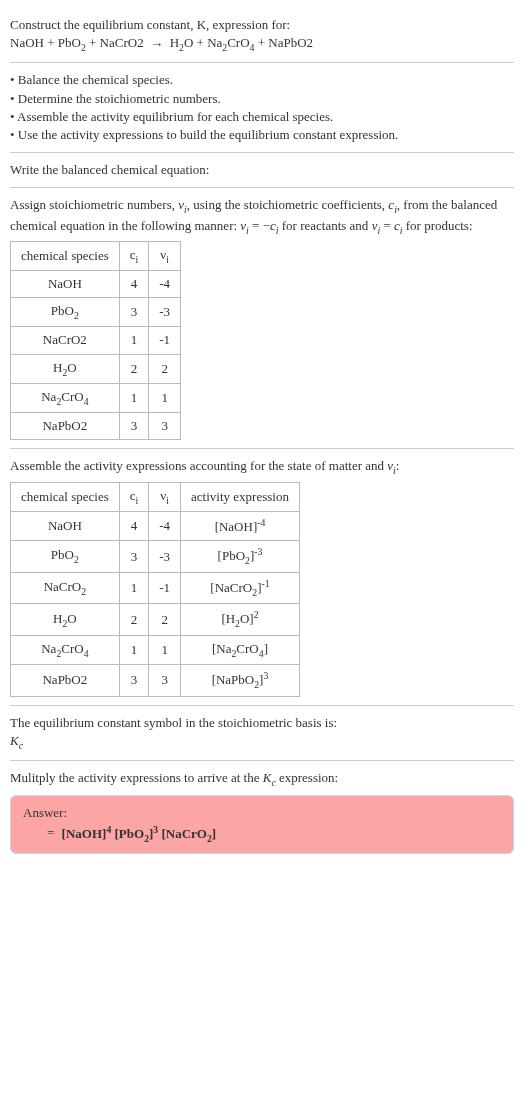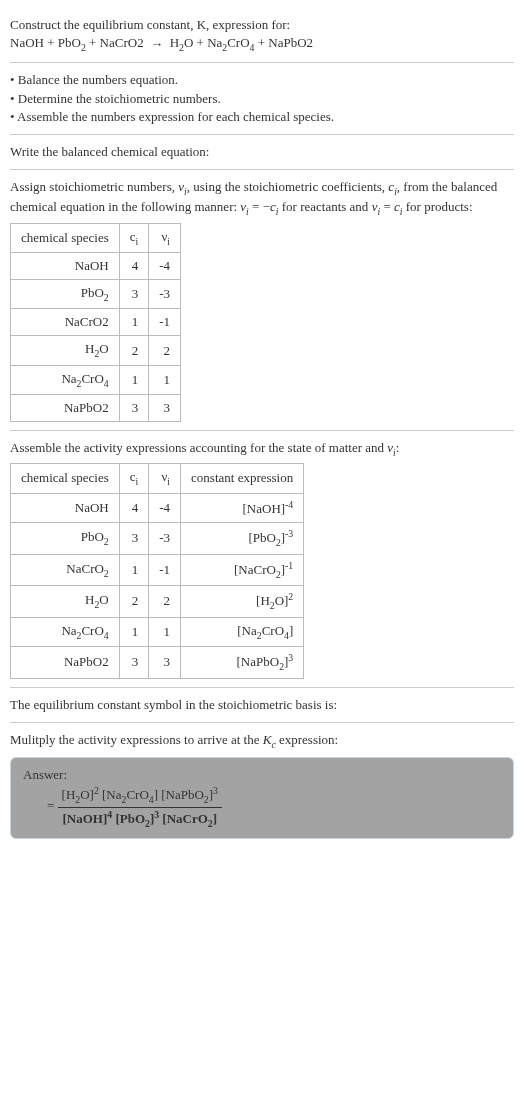--- a/index.html
+++ b/index.html
@@ -19,26 +19,26 @@
   .nb { border: none; }
   sub { font-size: 0.75em; vertical-align: sub; }
   sup { font-size: 0.75em; vertical-align: super; }
   table.tbl {
     border-collapse: collapse;
     margin-top: 4px;
   }
   table.tbl th, table.tbl td {
     border: 1px solid #bbb;
     padding: 4px 10px;
-    text-align: right;
+    text-align: center;
     font-weight: normal;
   }
   table.tbl th { background: #fff; }
   .answer-box {
-    background: #a3a3a3;
+    background: #fca5a5;
     border: 1px solid #c8d6e0;
     border-radius: 6px;
     padding: 8px 12px;
     margin-top: 6px;
   }
   .frac {
     display: inline-block;
     vertical-align: middle;
     text-align: center;
   }
@@ -48,23 +48,24 @@
 </style>
 </head>
 <body>
 
 <div class="section">
   <div>Construct the equilibrium constant, K, expression for:</div>
   <div>NaOH + PbO<sub>2</sub> + NaCrO2 &nbsp;→&nbsp; H<sub>2</sub>O + Na<sub>2</sub>CrO<sub>4</sub> + NaPbO2</div>
 </div>
 
 <div class="section">
-  <div>• Balance the numbers equation.</div>
+  <div>• Balance the chemical species.</div>
   <div>• Determine the stoichiometric numbers.</div>
-  <div>• Assemble the numbers expression for each chemical species.</div>
+  <div>• Assemble the activity equilibrium for each chemical species.</div>
+  <div>• Use the activity expressions to build the equilibrium constant expression.</div>
 </div>
 
 <div class="section">
   <div>Write the balanced chemical equation:</div>
 </div>
 
 <div class="section">
   <div>Assign stoichiometric numbers, <span class="italic">ν<sub>i</sub></span>, using the stoichiometric coefficients, <span class="italic">c<sub>i</sub></span>, from the balanced chemical equation in the following manner: <span class="italic">ν<sub>i</sub></span> = −<span class="italic">c<sub>i</sub></span> for reactants and <span class="italic">ν<sub>i</sub></span> = <span class="italic">c<sub>i</sub></span> for products:</div>
   <table class="tbl">
     <tbody>
@@ -108,21 +109,21 @@
 </div>
 
 <div class="section">
   <div>Assemble the activity expressions accounting for the state of matter and <span class="italic">ν<sub>i</sub></span>:</div>
   <table class="tbl">
     <tbody>
         <tr>
       <th>chemical species</th>
       <th>c<sub>i</sub></th>
       <th>ν<sub>i</sub></th>
-      <th>constant expression</th>
+      <th>activity expression</th>
     </tr>
     <tr>
           <td>NaOH</td>
           <td>4</td>
           <td>-4</td>
           <td>[NaOH]<sup>-4</sup></td>
         </tr>
     <tr>
           <td>PbO<sub>2</sub></td>
           <td>3</td>
@@ -152,28 +153,28 @@
           <td>3</td>
           <td>3</td>
           <td>[NaPbO<sub>2</sub>]<sup>3</sup></td>
         </tr>
   </tbody>
     </table>
 </div>
 
 <div class="section">
   <div>The equilibrium constant symbol in the stoichiometric basis is:</div>
+  <div><span class="italic">K<sub>c</sub></span></div>
 </div>
 
 <div class="section nb">
   <div>Mulitply the activity expressions to arrive at the <span class="italic">K<sub>c</sub></span> expression:</div>
   <div class="answer-box">
     <div>Answer:</div>
     <div style="padding-left:24px;">
       <div>
         = <span class="frac">
-            <span class="num">[H<sub>2</sub>O]<sup>2</sup> [Na<sub>2</sub>CrO<sub>4</sub>] [NaPbO<sub>2</sub>]<sup>3</sup></span>
             <span class="den">[NaOH]<sup>4</sup> [PbO<sub>2</sub>]<sup>3</sup> [NaCrO<sub>2</sub>]</span>
           </span>
       </div>
     </div>
   </div>
 </div>
 
 </body></html>

